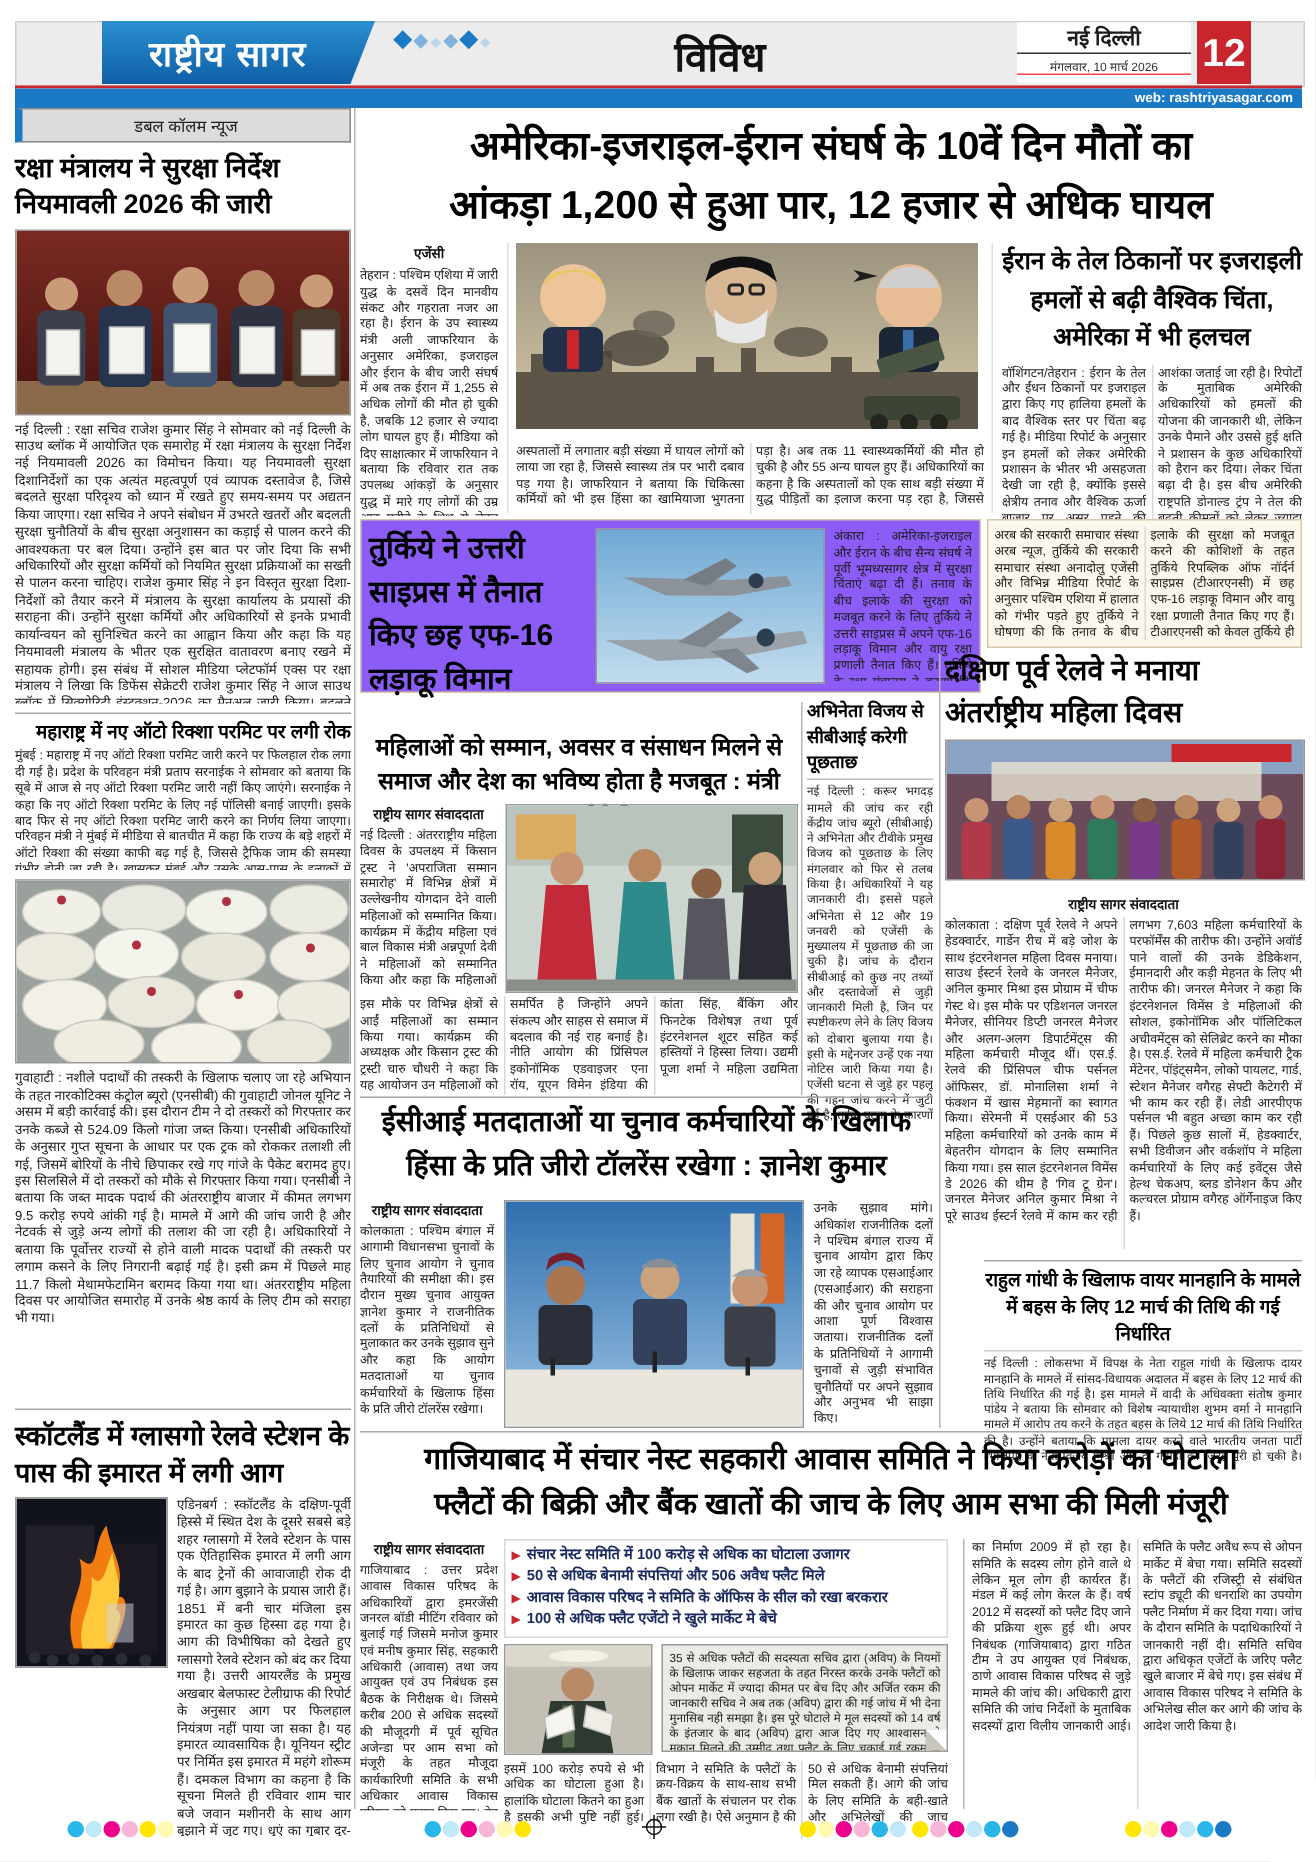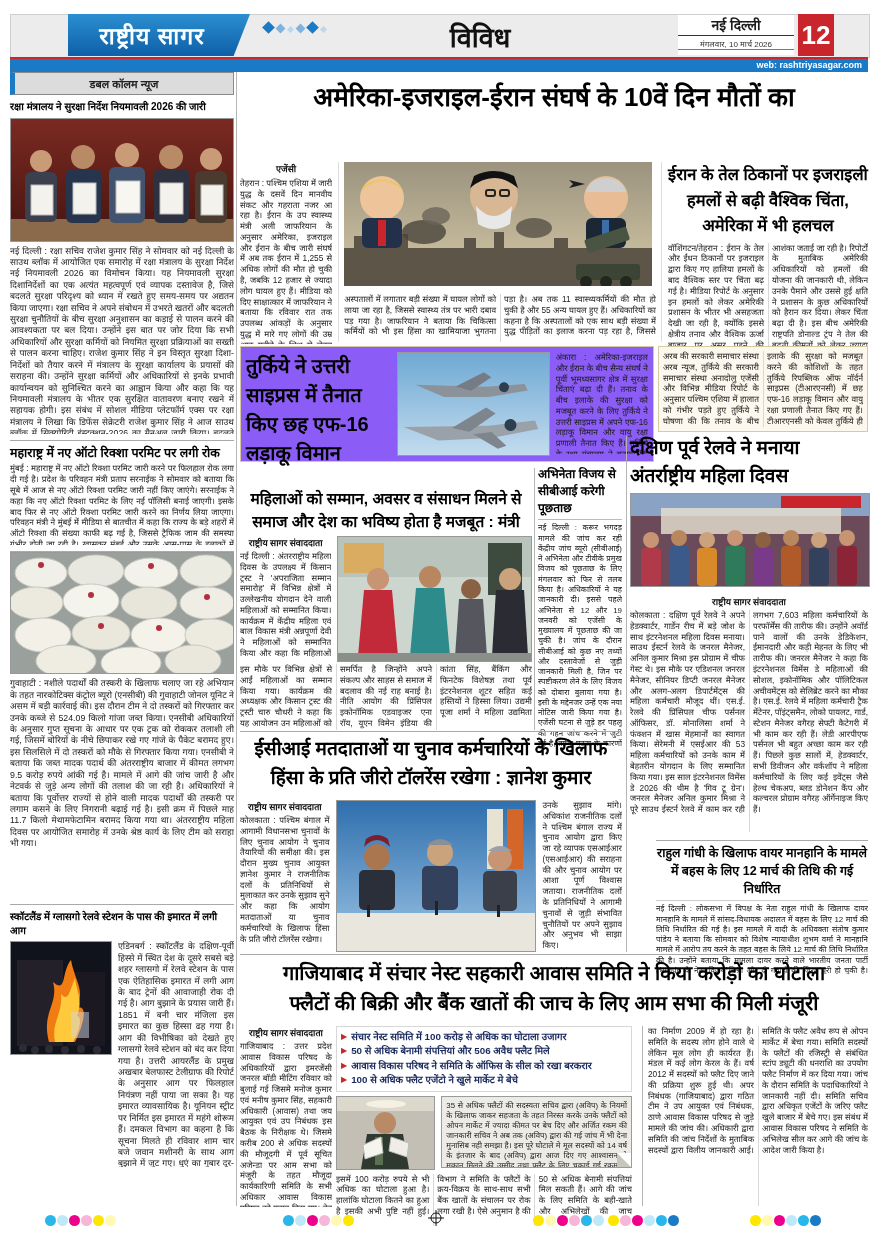--- a/index.html
+++ b/index.html
@@ -29,22 +29,22 @@
   .b9{font-size:8.8px;line-height:1.3;text-align:justify;overflow:hidden;}
   .b8{font-size:8.3px;line-height:1.3;text-align:justify;overflow:hidden;}
   .byline{font-size:9px;font-weight:bold;text-align:center;color:#111;}
   .cols2{column-count:2;column-gap:8px;column-rule:1px solid #d8d8d8;}
   .cols3{column-count:3;column-gap:8px;column-rule:1px solid #d8d8d8;}
   .rule-h{background:#a8a8a8;height:1px;}
   .rule-v{background:#b5b5b5;width:1px;}
   
   .leftcol{left:10px;top:72px;width:224px;}
   .dbl-box{background:#dcdcdc;border:1px solid #8a8a8a;border-left:5px solid #1b7ac5;
-           text-align:center;font-weight:bold;font-size:11px;padding:3px 0;color:#222;}
-  .lc-hl{font-size:10px;line-height:1.35;margin:5px 0 4px 0;}
+           text-align:center;font-weight:normal;font-size:11px;padding:3px 0;color:#222;}
+  .lc-hl{font-size:18px;line-height:1.35;margin:5px 0 4px 0;}
   .lc-hl.small{font-size:12.5px;}
   .photo{display:block;border:1px solid #999;}
   .sect{border-top:1px solid #aaa;margin-top:6px;}
   
   .main-hl{left:240px;top:78px;width:628px;height:82px;text-align:center;font-size:26px;line-height:1.5;}
   .ms-row{left:240px;top:162px;width:628px;height:180px;display:flex;gap:6px;}
   .ms-c1{width:94px;}
   .ms-mid{width:318px;border-left:1px solid #ddd;border-right:1px solid #ddd;padding:0 5px;}
   .ms-right{width:204px;}
   .oil-hl{font-size:16.5px;line-height:1.55;text-align:center;}
@@ -139,21 +139,21 @@
           <rect x="62" y="64" width="23" height="31" fill="#f4f2ec" stroke="#bbb"></rect>
           <rect x="105" y="62" width="24" height="32" fill="#f8f6f0" stroke="#bbb"></rect>
           <rect x="149" y="64" width="23" height="31" fill="#f4f2ec" stroke="#bbb"></rect>
           <rect x="190" y="66" width="22" height="30" fill="#f4f2ec" stroke="#bbb"></rect>
         </g>
       </svg>
       <div class="b9" style="height:188px;margin-top:4px;">नई दिल्ली : रक्षा सचिव राजेश कुमार सिंह ने सोमवार को नई दिल्ली के साउथ ब्लॉक में आयोजित एक समारोह में रक्षा मंत्रालय के सुरक्षा निर्देश नई नियमावली 2026 का विमोचन किया। यह नियमावली सुरक्षा दिशानिर्देशों का एक अत्यंत महत्वपूर्ण एवं व्यापक दस्तावेज है, जिसे बदलते सुरक्षा परिदृश्य को ध्यान में रखते हुए समय-समय पर अद्यतन किया जाएगा। रक्षा सचिव ने अपने संबोधन में उभरते खतरों और बदलती सुरक्षा चुनौतियों के बीच सुरक्षा अनुशासन का कड़ाई से पालन करने की आवश्यकता पर बल दिया। उन्होंने इस बात पर जोर दिया कि सभी अधिकारियों और सुरक्षा कर्मियों को नियमित सुरक्षा प्रक्रियाओं का सख्ती से पालन करना चाहिए। राजेश कुमार सिंह ने इन विस्तृत सुरक्षा दिशा-निर्देशों को तैयार करने में मंत्रालय के सुरक्षा कार्यालय के प्रयासों की सराहना की। उन्होंने सुरक्षा कर्मियों और अधिकारियों से इनके प्रभावी कार्यान्वयन को सुनिश्चित करने का आह्वान किया और कहा कि यह नियमावली मंत्रालय के भीतर एक सुरक्षित वातावरण बनाए रखने में सहायक होगी। इस संबंध में सोशल मीडिया प्लेटफॉर्म एक्स पर रक्षा मंत्रालय ने लिखा कि डिफेंस सेक्रेटरी राजेश कुमार सिंह ने आज साउथ ब्लॉक में सिक्योरिटी इंस्ट्रक्शन-2026 का मैनुअल जारी किया। बदलते खतरों के बीच सावधानी बरतने पर जोर देते हुए, उन्होंने पूरे डिफेंस मिनिस्ट्री में सुरक्षित माहौल पक्का करने के लिए सिक्योरिटी प्रोटोकॉल का सख्ती से पालन करने को कहा।</div>
     </div>
 
     <div class="sect">
-      <div class="hl lc-hl small" style="text-align:left;margin:4px 0 2px 0;">महाराष्ट्र में नए ऑटो रिक्शा परमिट पर लगी रोक</div>
+      <div class="hl lc-hl small" style="text-align:right;margin:4px 0 2px 0;">महाराष्ट्र में नए ऑटो रिक्शा परमिट पर लगी रोक</div>
       <div class="b8" style="height:82px;">मुंबई : महाराष्ट्र में नए ऑटो रिक्शा परमिट जारी करने पर फिलहाल रोक लगा दी गई है। प्रदेश के परिवहन मंत्री प्रताप सरनाईक ने सोमवार को बताया कि सूबे में आज से नए ऑटो रिक्शा परमिट जारी नहीं किए जाएंगे। सरनाईक ने कहा कि नए ऑटो रिक्शा परमिट के लिए नई पॉलिसी बनाई जाएगी। इसके बाद फिर से नए ऑटो रिक्शा परमिट जारी करने का निर्णय लिया जाएगा। परिवहन मंत्री ने मुंबई में मीडिया से बातचीत में कहा कि राज्य के बड़े शहरों में ऑटो रिक्शा की संख्या काफी बढ़ गई है, जिससे ट्रैफिक जाम की समस्या गंभीर होती जा रही है। खासकर मुंबई और उसके आस-पास के इलाकों में रिक्शा की बढ़ती संख्या से ट्रैफिक पर काफी दबाव पड़ रहा है। इसे देखते हुए राज्य में ऑटो रिक्शा का परमिट जारी नहीं करने का निर्णय लिया गया है। उन्होंने बताया कि ऑटो रिक्शा के परमिट का हस्तांतरण पूर्ववत किया जा सकता है। प्रताप सरनाईक ने कहा कि इस संबंध में महाराष्ट्र सरकार ने केंद्र सरकार से बातचीत की थी। उन्होंने कहा कि राज्य में करीब 14 लाख ऑटो रिक्शा परमिट बांटे गए हैं।</div>
     </div>
 
     <div class="sect">
       <svg class="photo" width="222" height="120">
         <rect width="222" height="120" fill="#9aa09c"></rect>
         <g stroke="#c9c9c2" stroke-width="1">
           <ellipse cx="30" cy="20" rx="26" ry="15" fill="#f0efe8"></ellipse>
             <ellipse cx="85" cy="18" rx="28" ry="16" fill="#e9e8e0"></ellipse>
           <ellipse cx="140" cy="20" rx="27" ry="15" fill="#f3f2ea"></ellipse>
@@ -201,20 +201,21 @@
         <rect x="60" y="70" width="18" height="26" fill="#cfd6e2" opacity="0.5"></rect>
       </svg>
       <div class="b9" style="height:226px;">एडिनबर्ग : स्कॉटलैंड के दक्षिण-पूर्वी हिस्से में स्थित देश के दूसरे सबसे बड़े शहर ग्लासगो में रेलवे स्टेशन के पास एक ऐतिहासिक इमारत में लगी आग के बाद ट्रेनों की आवाजाही रोक दी गई है। आग बुझाने के प्रयास जारी हैं। 1851 में बनी चार मंजिला इस इमारत का कुछ हिस्सा ढह गया है। आग की विभीषिका को देखते हुए ग्लासगो रेलवे स्टेशन को बंद कर दिया गया है। उत्तरी आयरलैंड के प्रमुख अखबार बेलफास्ट टेलीग्राफ की रिपोर्ट के अनुसार आग पर फिलहाल नियंत्रण नहीं पाया जा सका है। यह इमारत व्यावसायिक है। यूनियन स्ट्रीट पर निर्मित इस इमारत में महंगे शोरूम हैं। दमकल विभाग का कहना है कि सूचना मिलते ही रविवार शाम चार बजे जवान मशीनरी के साथ आग बुझाने में जुट गए। धुएं का गुबार दूर-दूर तक छाया है। आसपास की इमारतों को खाली करा लिया गया है और स्टेशन के आसपास की सड़कों को बंद कर दिया गया है।</div>
     </div>
   </div>
 
   <div class="abs rule-v" style="left:236px;top:72px;height:1134px;"></div>
 
   <div class="abs main-hl hl">
     <div>अमेरिका-इजराइल-ईरान संघर्ष के 10वें दिन मौतों का</div>
+    <div>आंकड़ा 1,200 से हुआ पार, 12 हजार से अधिक घायल</div>
   </div>
 
   <div class="abs ms-row">
     <div class="ms-c1">
       <div class="byline" style="margin-bottom:3px;">एजेंसी</div>
       <div class="b8" style="height:166px;">तेहरान : पश्चिम एशिया में जारी युद्ध के दसवें दिन मानवीय संकट और गहराता नजर आ रहा है। ईरान के उप स्वास्थ्य मंत्री अली जाफरियान के अनुसार अमेरिका, इजराइल और ईरान के बीच जारी संघर्ष में अब तक ईरान में 1,255 से अधिक लोगों की मौत हो चुकी है, जबकि 12 हजार से ज्यादा लोग घायल हुए हैं। मीडिया को दिए साक्षात्कार में जाफरियान ने बताया कि रविवार रात तक उपलब्ध आंकड़ों के अनुसार युद्ध में मारे गए लोगों की उम्र आठ महीने के शिशु से लेकर 88 वर्ष तक है। उन्होंने कहा कि मृतकों में करीब 200 महिलाएं भी शामिल हैं। स्वास्थ्य मंत्रालय के अनुसार इस संघर्ष का असर चिकित्सा व्यवस्था पर भी पड़ा है।</div>
     </div>
     <div class="ms-mid">
       <svg width="308" height="124">
         <defs>

